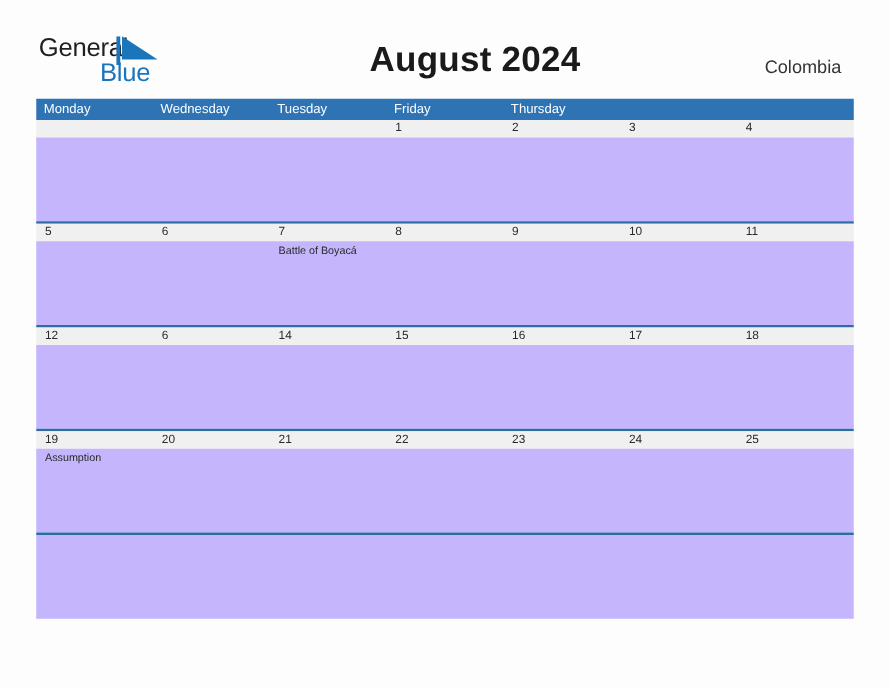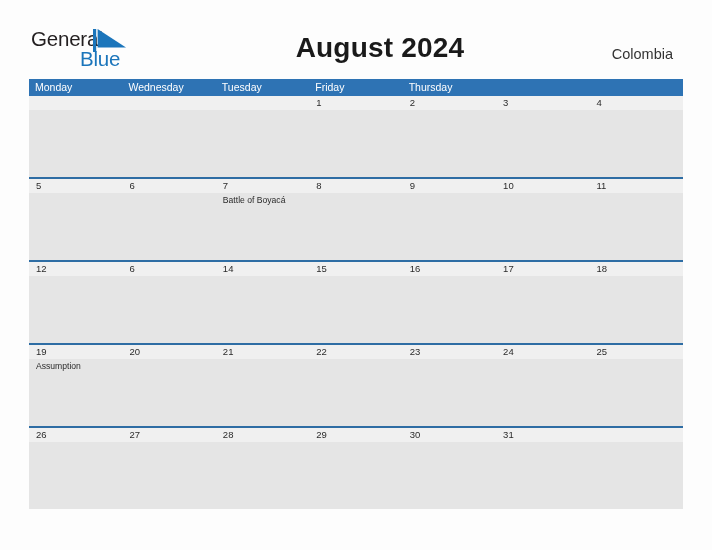--- a/index.html
+++ b/index.html
@@ -133,21 +133,21 @@
     color: #2b2b2b;
     line-height: 14px;
     padding-left: 7px;
     white-space: nowrap;
     overflow: hidden;
   }
   .event-band {
     display: flex;
     width: 654px;
     height: 67px;
-    background: #e5e5e5;
+    background: #c4b5fd;
   }
   .event-cell {
     width: 93.43px;
     padding: 2px 4px 0 7px;
     font-size: 8.6px;
     color: #2b2b2b;
     line-height: 11px;
     overflow: hidden;
   }
   .event-cell .ev {
@@ -268,29 +268,20 @@
             <div class="event-cell"></div>
             <div class="event-cell"></div>
             <div class="event-cell"></div>
             <div class="event-cell"></div>
             <div class="event-cell"></div>
             <div class="event-cell"></div>
           </div>
         </div>
         <div class="week">
           <div class="week-rule"></div>
-          <div class="date-band">
-            <div class="date-cell">26</div>
-            <div class="date-cell">27</div>
-            <div class="date-cell">28</div>
-            <div class="date-cell">29</div>
-            <div class="date-cell">30</div>
-            <div class="date-cell">31</div>
-            <div class="date-cell"></div>
-          </div>
           <div class="event-band">
             <div class="event-cell"></div>
             <div class="event-cell"></div>
             <div class="event-cell"></div>
             <div class="event-cell"></div>
             <div class="event-cell"></div>
             <div class="event-cell"></div>
             <div class="event-cell"></div>
           </div>
         </div>

